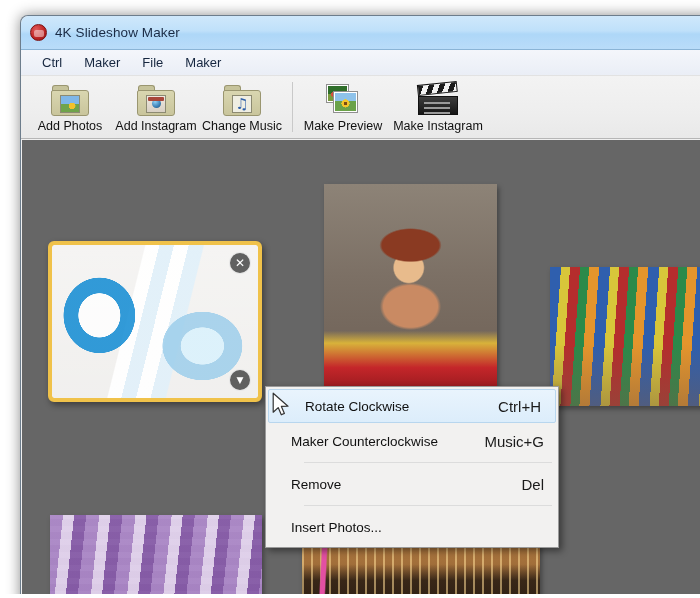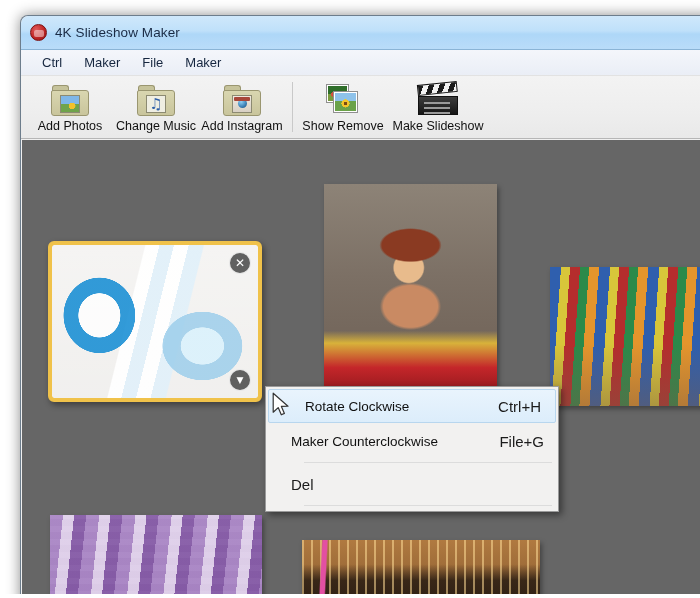--- a/index.html
+++ b/index.html
@@ -423,64 +423,64 @@
         </div>
         <div class="tb-label">Add Photos</div>
       </div>
 
       <div class="tb-btn">
         <div class="glyph">
           <div class="folder">
             <div class="tab"></div>
             <div class="body"></div>
             <div class="inner">
-                <div class="mini-note"></div>
+                <div class="mini-insta"></div>
               </div>
           </div>
         </div>
-        <div class="tb-label">Change Music</div>
+        <div class="tb-label">Add Instagram</div>
       </div>
 
       <div class="tb-btn">
         <div class="glyph">
           <div class="folder">
             <div class="tab"></div>
             <div class="body"></div>
             <div class="inner">
-                <div class="mini-insta"></div>
+                <div class="mini-note"></div>
               </div>
           </div>
         </div>
-        <div class="tb-label">Add Instagram</div>
+        <div class="tb-label">Change Music</div>
       </div>
 
       <div class="tb-sep"></div>
 
       <div class="tb-btn">
         <div class="glyph">
           <div class="stack">
             <div class="ph ph1">
                 <div class="img"></div>
               </div>
             <div class="ph ph2">
                 <div class="img"></div>
               </div>
           </div>
         </div>
-        <div class="tb-label">Show Remove</div>
+        <div class="tb-label">Make Preview</div>
       </div>
 
       <div class="tb-btn" style="width:104px">
         <div class="glyph">
           <div class="clap">
             <div class="top"></div>
             <div class="base"></div>
           </div>
         </div>
-        <div class="tb-label">Make Slideshow</div>
+        <div class="tb-label">Make Instagram</div>
       </div>
 
     </div>
 
     <div class="workspace">
 
       <div class="thumb selected" style="left:26px; top:101px; width:214px; height:161px;">
         <div class="pic pic-samba"></div>
         <div class="ov-btn ov-close">✕</div>
         <div class="ov-btn ov-menu">▼</div>
@@ -508,31 +508,36 @@
   <div class="ctxmenu">
     <div class="ctx-gutter"></div>
 
     <div class="ctx-item highlight">
       <span class="lbl">Rotate Clockwise</span>
       <span class="acc">Ctrl+H</span>
     </div>
 
     <div class="ctx-item">
       <span class="lbl">Maker Counterclockwise</span>
-      <span class="acc">File+G</span>
+      <span class="acc">Music+G</span>
     </div>
 
     <div class="ctx-sep"></div>
 
     <div class="ctx-item">
+      <span class="lbl">Remove</span>
       <span class="acc">Del</span>
     </div>
 
     <div class="ctx-sep"></div>
 
+    <div class="ctx-item">
+      <span class="lbl">Insert Photos...</span>
+      <span class="acc"></span>
+    </div>
   </div>
 
   <div class="cursor">
     <svg width="20" height="28" viewBox="0 0 20 28">
       <path d="M1.2,1.2 L1.2,20.2 L6.2,15.6 L9.3,22.8 L12.4,21.4 L9.4,14.4 L16.0,14.2 Z" fill="#ffffff" stroke="#333333" stroke-width="1.2" stroke-linejoin="round"></path>
     </svg>
   </div>
 
 </div>
 

